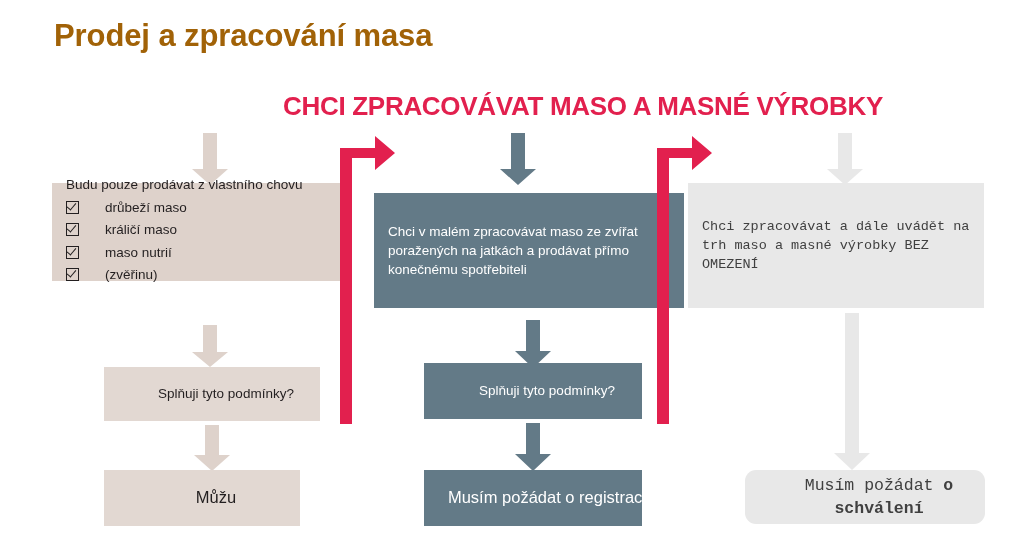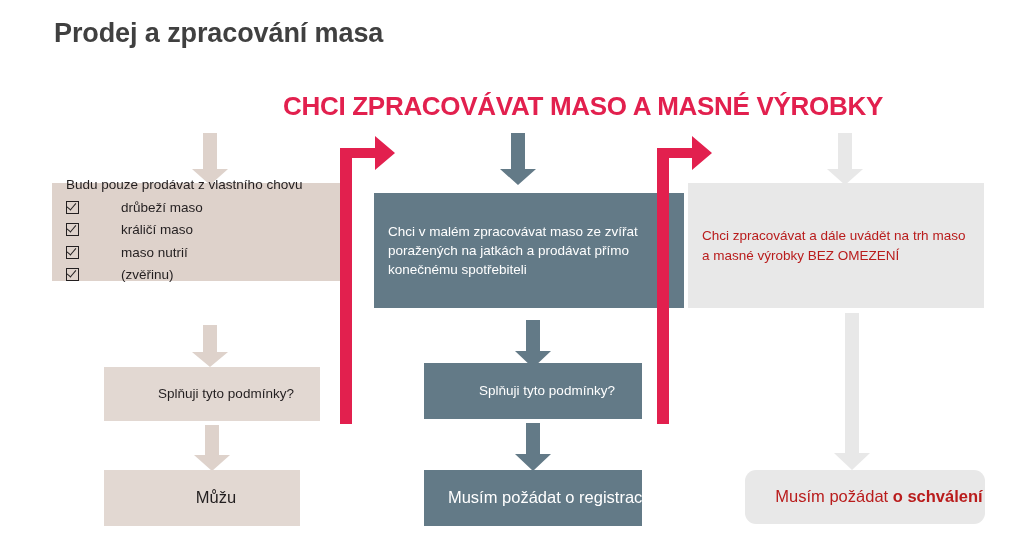--- a/index.html
+++ b/index.html
@@ -16,23 +16,23 @@
     height: 553px;
     background: #ffffff;
     overflow: hidden;
   }
 
   
   .page-title {
     position: absolute;
     left: 54px;
     top: 18px;
-    font-size: 27px;
+    font-size: 31px;
     font-weight: 600;
-    color: #404040;
+    color: #a16207;
     letter-spacing: -0.1px;
     white-space: nowrap;
   }
   .banner-title {
     position: absolute;
     left: 283px;
     top: 91px;
     font-size: 26px;
     font-weight: 800;
     color: #e2204e;
@@ -44,21 +44,21 @@
   .box {
     position: absolute;
     box-sizing: border-box;
     display: flex;
     flex-direction: column;
     justify-content: center;
   }
   .box-beige   { background: #ded2cb; color: #231f20; }
   .box-beige2  { background: #e2d8d2; color: #231f20; }
   .box-teal    { background: #637a87; color: #ffffff; }
-  .box-gray    { background: #e8e8e8; color: #b91c1c; }
+  .box-gray    { background: #e8e8e8; color: #404040; font-family: Liberation Mono, monospace; }
 
   .box-text {
     font-size: 13.5px;
     line-height: 1.42;
     padding: 0 14px;
   }
   .box-text-lg {
     font-size: 16.5px;
   }
   .box-text-center {
@@ -71,21 +71,20 @@
     list-style: none;
     margin: 6px 0 0 0;
     padding: 0 0 0 14px;
   }
   .chk-list li {
     display: flex;
     align-items: center;
     font-size: 13.5px;
     line-height: 1.0;
     margin-bottom: 9px;
-    gap: 16px;
   }
   .chk-box {
     width: 11px;
     height: 11px;
     border: 1.4px solid #231f20;
     position: relative;
     flex: 0 0 auto;
     margin-right: 26px;
   }
   .chk-box::after {

